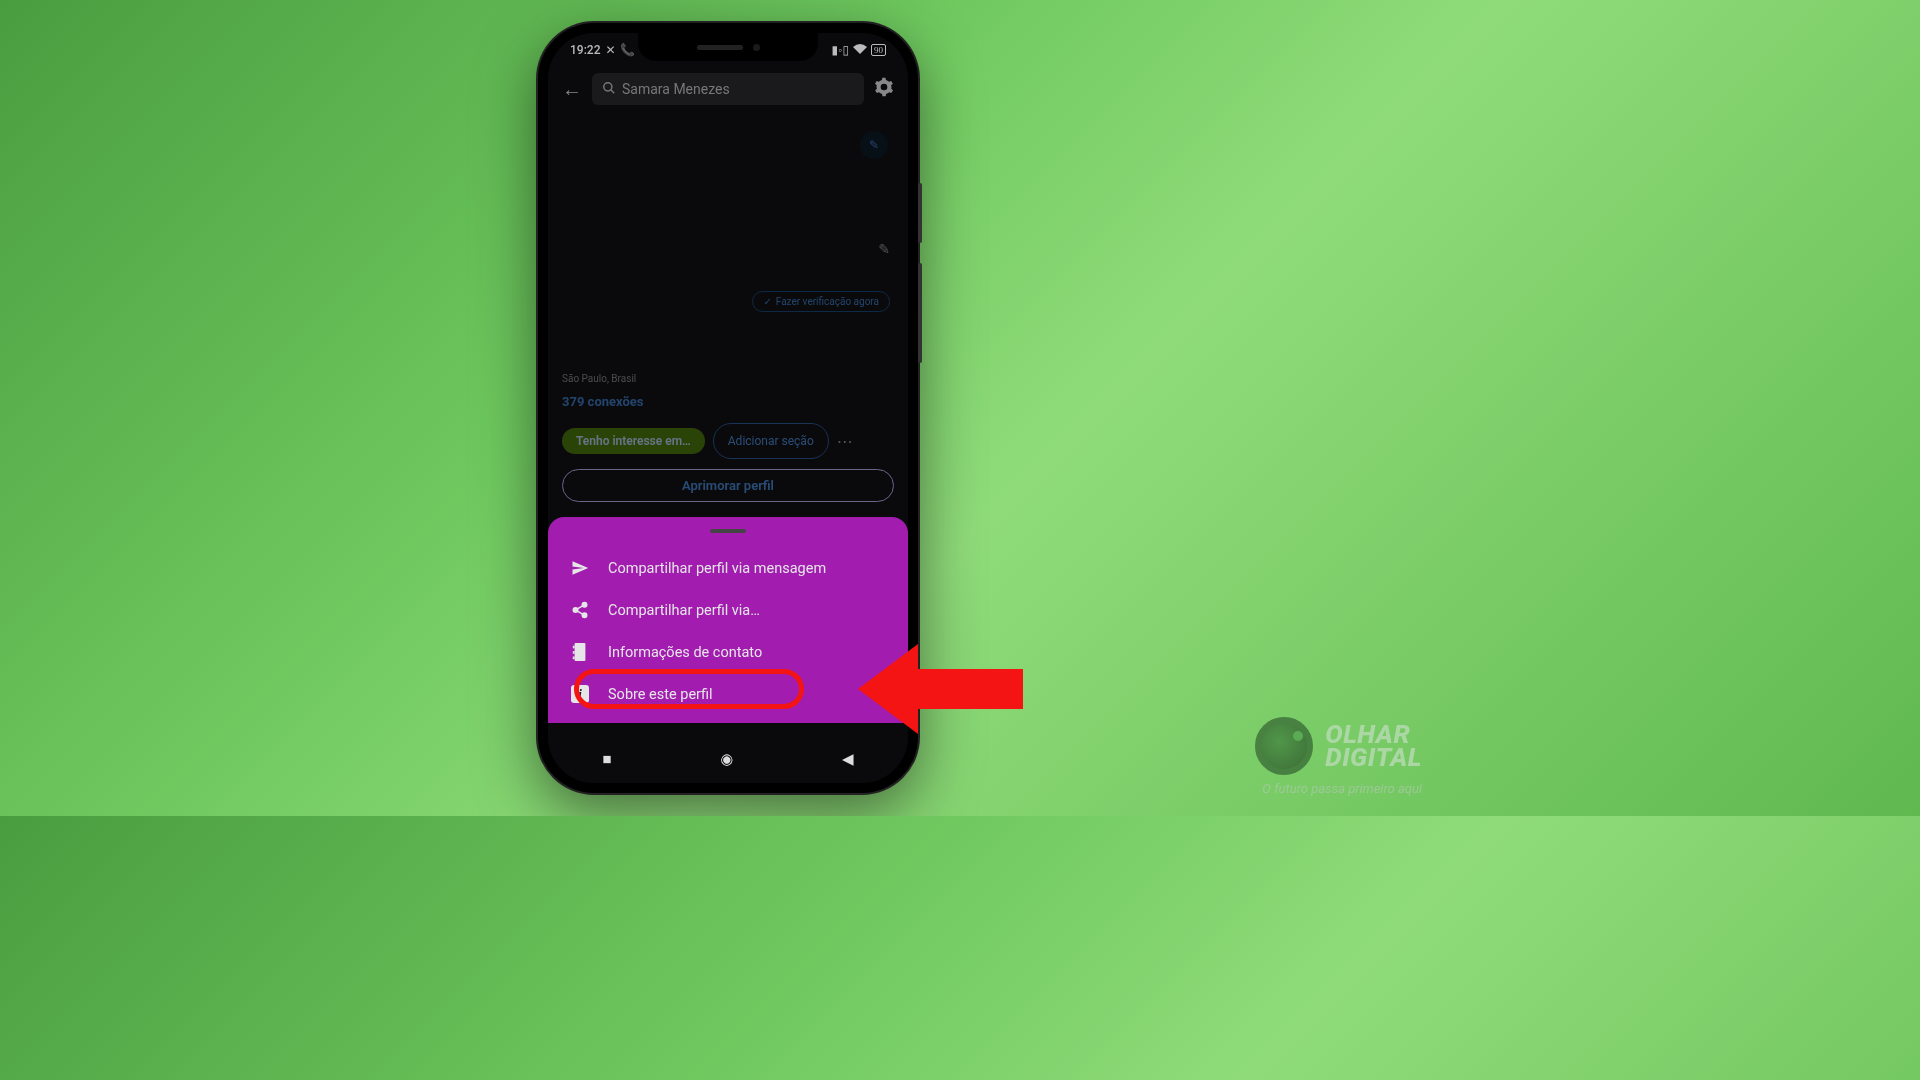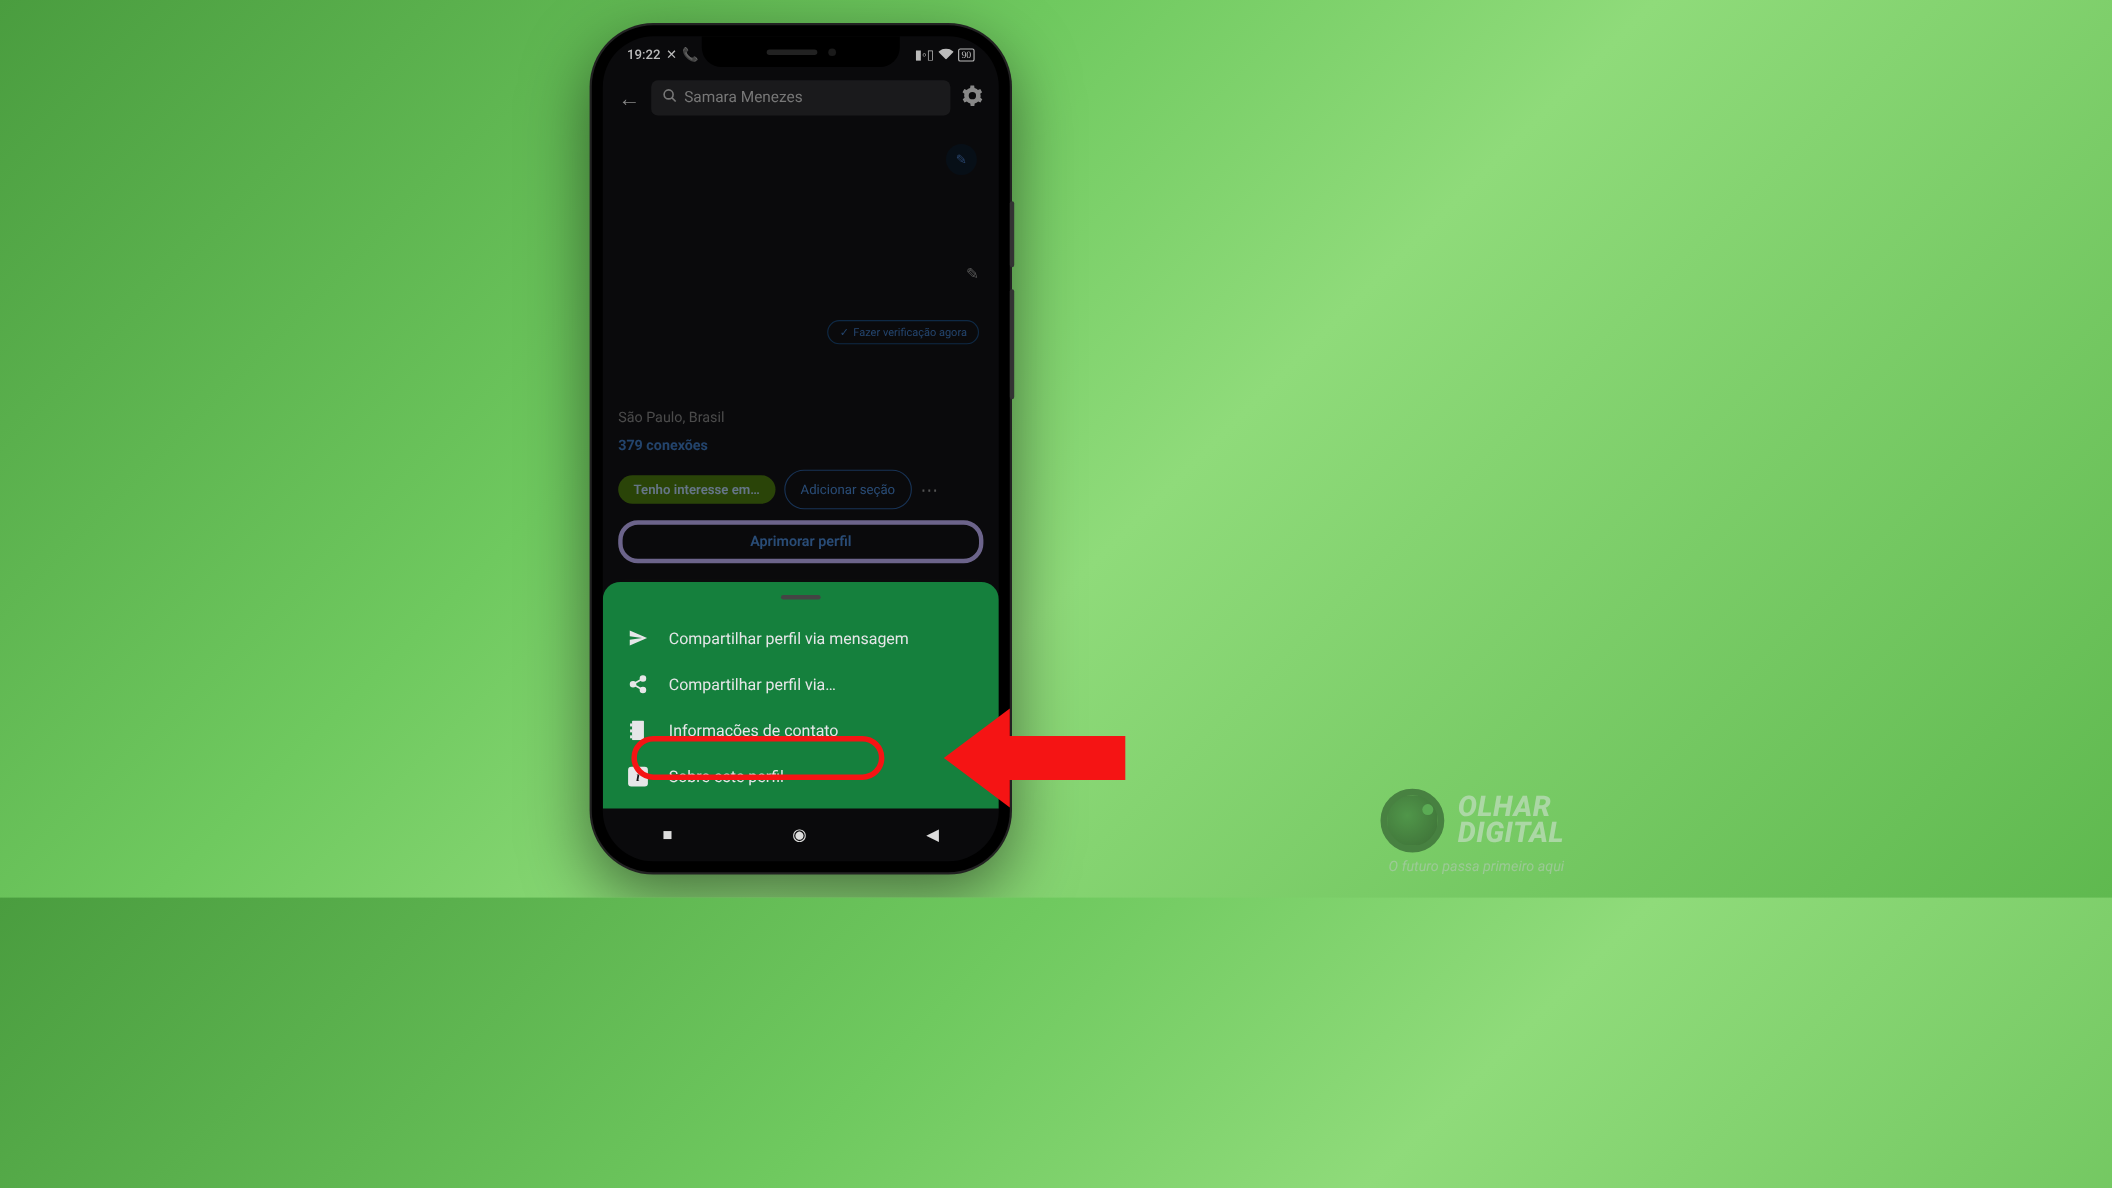--- a/index.html
+++ b/index.html
@@ -171,21 +171,21 @@
     padding: 4px 10px;
     color: #3f7bc5;
     font-size: 10px;
     display: flex;
     align-items: center;
     gap: 4px;
   }
   .location-text {
     margin-top: 82px;
     color: #888;
-    font-size: 13px;
+    font-size: 10px;
   }
   .connections-text {
     margin-top: 10px;
     color: #3f7bc5;
     font-size: 13px;
     font-weight: 700;
   }
   .action-row {
     margin-top: 14px;
     display: flex;
@@ -208,21 +208,21 @@
     border-radius: 18px;
     padding: 10px 14px;
     font-size: 12px;
     font-weight: 400;
     text-align: left;
     line-height: 1.2;
   }
   .more-dots { color: #999; font-size: 16px; }
   .btn-wide {
     margin-top: 10px;
-    border: 4px solid #c4b5fd;
+    border: 1px solid #c4b5fd;
     color: #4a8ad8;
     border-radius: 18px;
     padding: 8px;
     font-size: 13px;
     font-weight: 600;
     text-align: center;
     width: 100%;
   }
   .job-card {
     margin-top: 14px;
@@ -232,24 +232,24 @@
     display: flex;
     justify-content: space-between;
     align-items: center;
     color: #bbb;
     font-size: 13px;
   }
 
   
   .sheet {
     position: absolute;
-    bottom: 48px;
+    bottom: 60px;
     left: 0;
     right: 0;
-    background: #15803d;
+    background: #a21caf;
     border-radius: 16px 16px 0 0;
     padding: 12px 0 8px;
     z-index: 20;
   }
   .sheet-handle {
     width: 36px;
     height: 4px;
     background: #444;
     border-radius: 2px;
     margin: 0 auto 14px;

